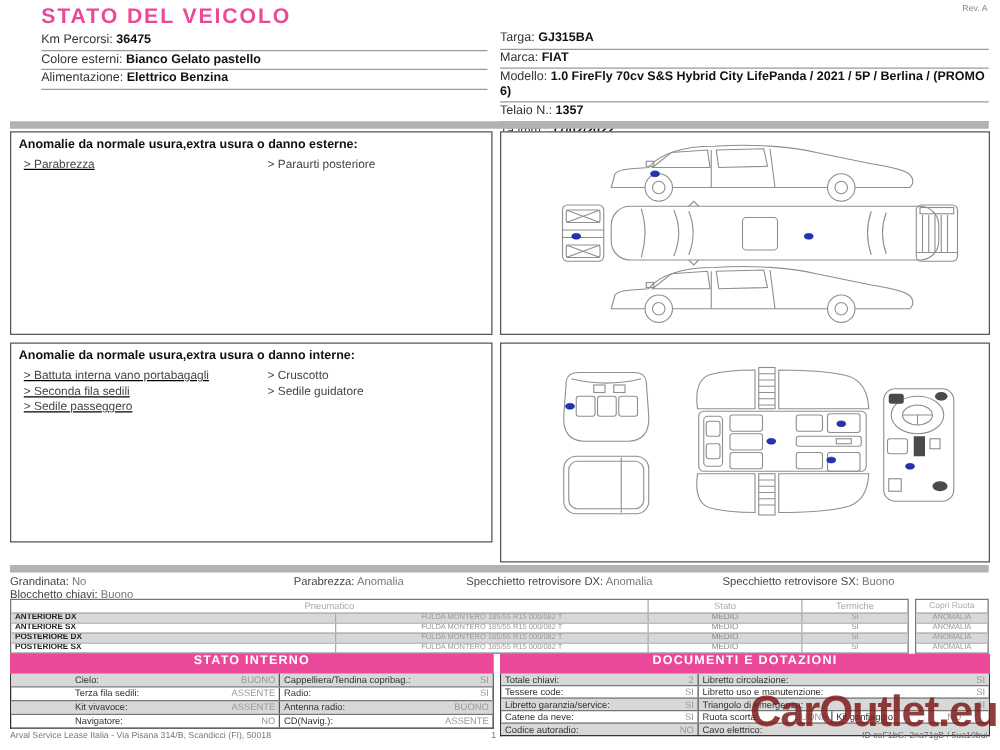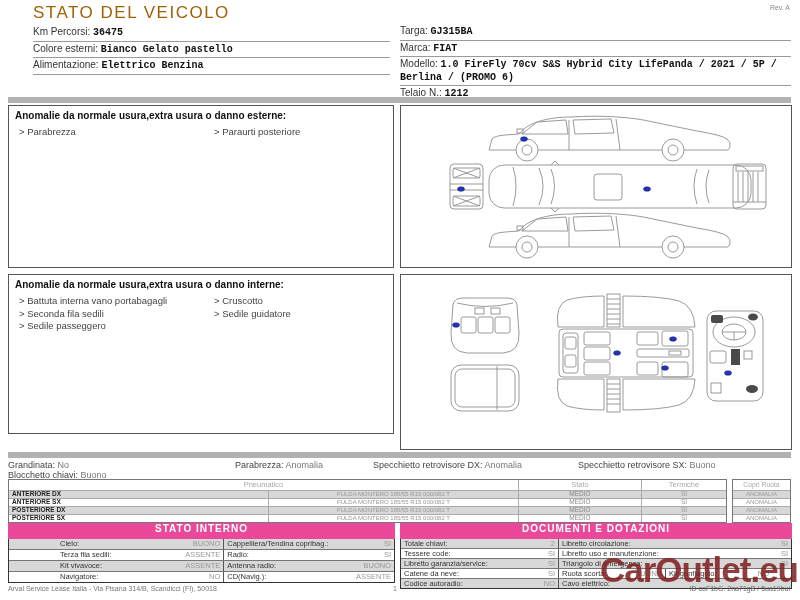--- a/index.html
+++ b/index.html
@@ -1,38 +1,38 @@
 <!DOCTYPE html>
 <html><head>
 <meta charset="utf-8">
 <style>
   html,body{margin:0;padding:0;background:#e9e9e9;}
   .page{position:relative;width:800px;height:600px;background:#ffffff;font-family:"Liberation Sans",sans-serif;overflow:hidden;margin:0 auto;}
   .abs{position:absolute;}
 
-  .title{left:33px;top:3px;font-size:17px;font-weight:normal;color:#a16207;letter-spacing:1.5px;}
+  .title{left:33px;top:3px;font-size:17px;font-weight:bold;color:#ec4899;letter-spacing:1.5px;}
   .rev{right:10px;top:4px;font-size:7px;color:#888;}
 
   
   .hleft{left:33px;top:25px;width:357px;}
   .hright{left:400px;top:24px;width:391px;}
   .hrow{border-bottom:1px solid #9a9a9a;padding:1px 0 2px 0;font-size:10px;line-height:11.5px;}
   .hrow .lbl{color:#333;}
-  .hrow .val{font-weight:bold;color:#111;font-family:Liberation Mono, monospace;}
+  .hrow .val{font-weight:bold;color:#111;}
 
   .graybar{left:8px;width:783px;height:6px;background:#b2b2b2;}
   .bar1{top:97px;} .bar2{top:452px;}
 
   .panel{border:1px solid #555;box-sizing:border-box;background:#fff;}
   .boxtext1{left:8px;top:105px;width:386px;height:163px;}
   .boxdiag1{left:400px;top:105px;width:392px;height:163px;}
   .boxtext2{left:8px;top:274px;width:386px;height:160px;}
   .boxdiag2{left:400px;top:274px;width:392px;height:176px;}
   .boxhead{position:absolute;left:6px;top:4px;font-size:10px;font-weight:bold;color:#111;width:375px;}
-  .icol1{position:absolute;left:10px;top:21px;width:155px;}
+  .icol1{position:absolute;left:10px;top:21px;width:155px;text-decoration:underline;}
   .icol2{position:absolute;left:205px;top:21px;width:175px;}
   .item{font-size:9.5px;color:#444;margin-bottom:2px;line-height:10.5px;}
   .item::before{content:"> ";}
 
   svg{display:block;}
   .ln{fill:none;stroke:#8f8f8f;stroke-width:0.9;}
   .lnw{fill:#fff;stroke:#8f8f8f;stroke-width:0.9;}
   .dk{fill:#4a4a4a;stroke:none;}
   .mk{fill:#2233b8;stroke:#16207a;stroke-width:0.5;}
 
@@ -114,21 +114,21 @@
     <div class="hrow">
       <span class="lbl">Marca:</span>
       <span class="val">FIAT</span>
     </div>
     <div class="hrow">
       <span class="lbl">Modello:</span>
       <span class="val">1.0 FireFly 70cv S&amp;S Hybrid City LifePanda / 2021 / 5P / Berlina / (PROMO 6)</span>
     </div>
     <div class="hrow">
       <span class="lbl">Telaio N.:</span>
-      <span class="val">1212</span>
+      <span class="val">1357</span>
     </div>
     <div class="hrow">
       <span class="lbl">1a imm.:</span>
       <span class="val">17/02/2022</span>
     </div>
   </div>
 
   <div class="abs graybar bar1"></div>
 
   <div class="abs panel boxtext1">

